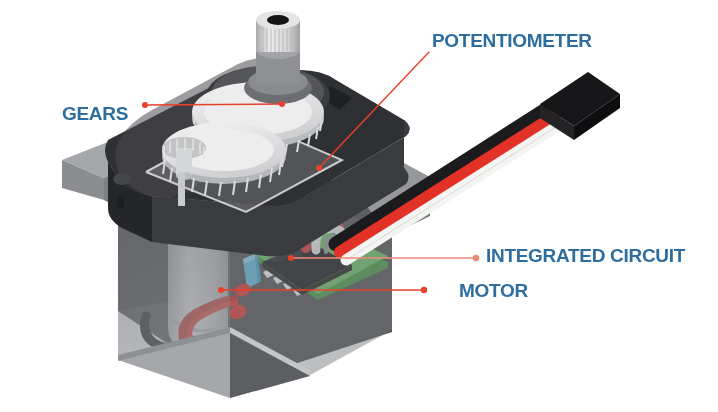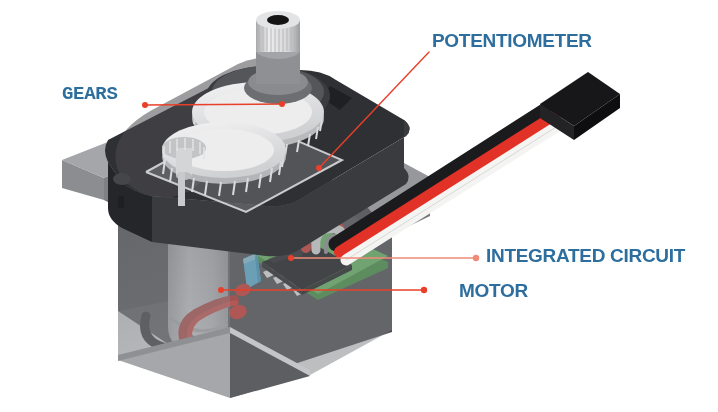--- a/index.html
+++ b/index.html
@@ -9,21 +9,21 @@
   .callout-label{
     position:absolute;
     font-family:"Liberation Sans",sans-serif;
     font-weight:bold;
     font-size:19px;
     letter-spacing:-0.3px;
     color:#2e6e9e;
     white-space:nowrap;
     line-height:1;
   }
-  #lbl-gears{left:62px;top:85px;font-family:Liberation Mono, monospace;}
+  #lbl-gears{left:62px;top:104px;}
   #lbl-pot{left:432px;top:31px;}
   #lbl-ic{left:486px;top:246px;}
   #lbl-motor{left:434px;top:281px;margin-left:25px;}
 </style>
 </head>
 <body>
 
 <div id="stage">
 
   <svg id="scene" viewBox="0 0 718 412">

